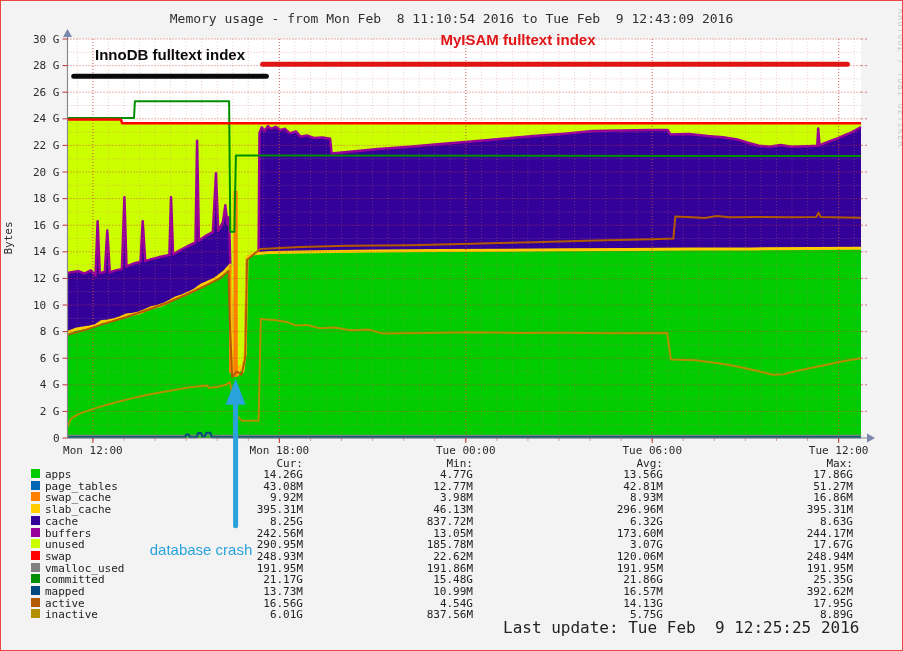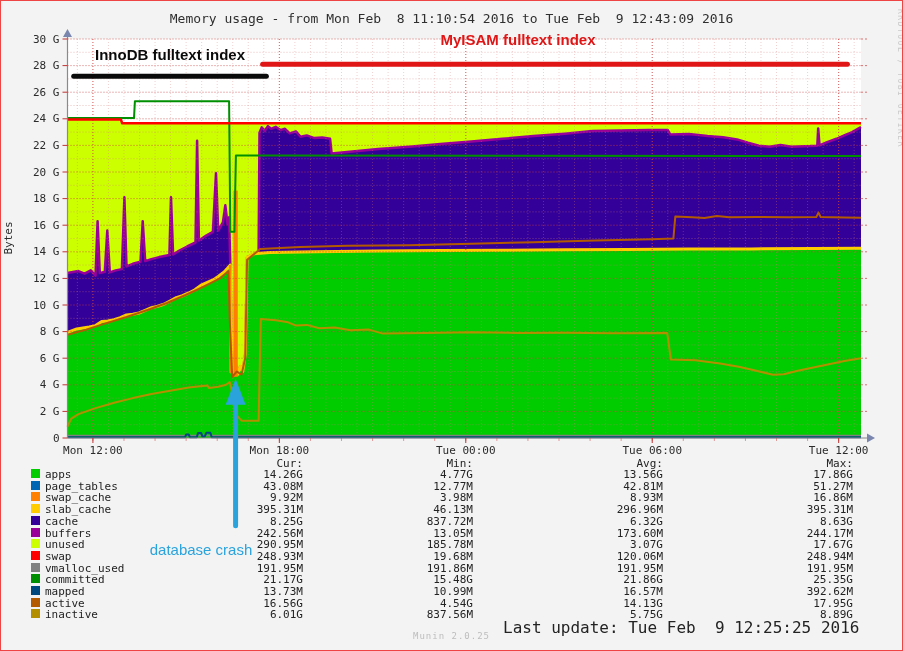--- a/index.html
+++ b/index.html
@@ -287,21 +287,21 @@
           <span class="lname">unused</span>
           <span class="v c-cur">290.95M</span>
           <span class="v c-min">185.78M</span>
           <span class="v c-avg">3.07G</span>
           <span class="v c-max">17.67G</span>
         </div>
         <div class="lrow" style="top: 548.9px;">
           <span class="sw" style="background:#FF0000"></span>
           <span class="lname">swap</span>
           <span class="v c-cur">248.93M</span>
-          <span class="v c-min">19.68M</span>
+          <span class="v c-min">22.62M</span>
           <span class="v c-avg">120.06M</span>
           <span class="v c-max">248.94M</span>
         </div>
         <div class="lrow" style="top: 560.6px; padding-left: 40px;">
           <span class="sw" style="background:#808080"></span>
           <span class="lname">vmalloc_used</span>
           <span class="v c-cur">191.95M</span>
           <span class="v c-min">191.86M</span>
           <span class="v c-avg">191.95M</span>
           <span class="v c-max">191.95M</span>
@@ -333,15 +333,14 @@
         <div class="lrow" style="top: 607.4px;">
           <span class="sw" style="background:#B38F00"></span>
           <span class="lname">inactive</span>
           <span class="v c-cur">6.01G</span>
           <span class="v c-min">837.56M</span>
           <span class="v c-avg">5.75G</span>
           <span class="v c-max">8.89G</span>
         </div>
       </div>
     <div class="lastupdate">Last update: Tue Feb  9 12:25:25 2016</div>
-    <div class="version">Munin 2.0.25</div>
   </div>
 </div>
 
 </body></html>

